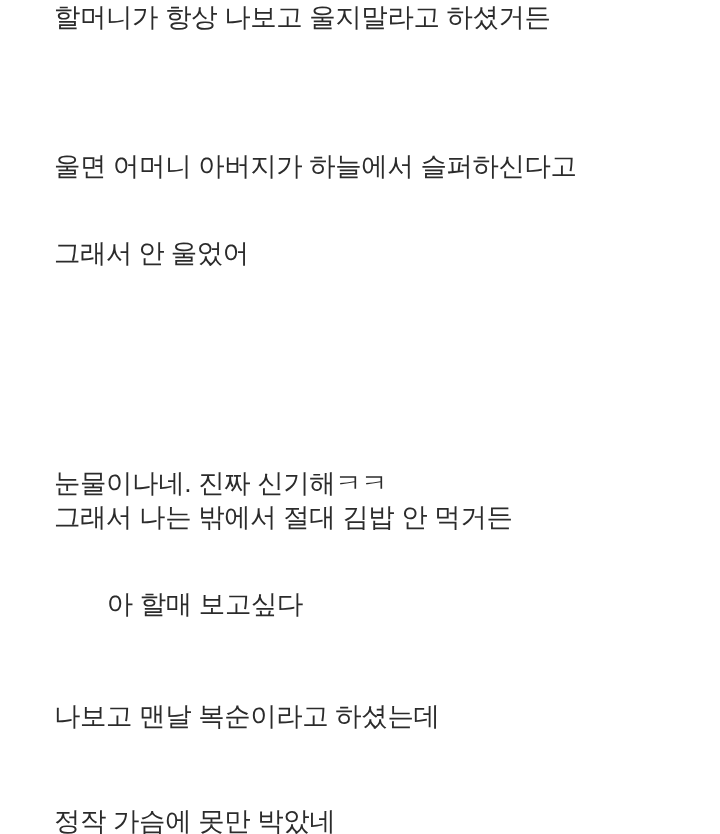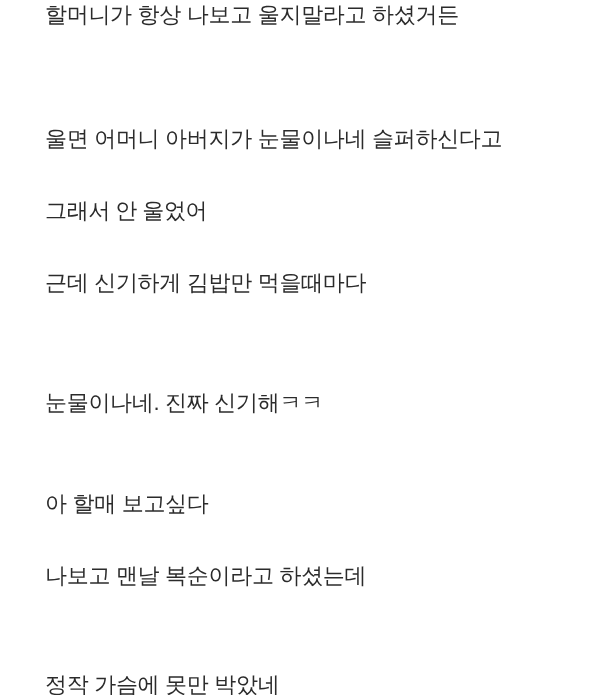--- a/index.html
+++ b/index.html
@@ -29,29 +29,29 @@
     letter-spacing: -0.3px;
     color: #2b2b2b;
     white-space: nowrap;
   }
   .line-0 { top: 2px;   }
   .line-1 { top: 126px; }
   .line-2 { top: 198px; font-family: Liberation Serif, serif; }
   .line-3 { top: 270px; }
   .line-4 { top: 342px; margin-top: 48px; }
   .line-5 { top: 418px; }
-  .line-6 { top: 491px; }
-  .line-7 { top: 563px; }
+  .line-6 { top: 491px; margin-left: 44px; }
+  .line-7 { top: 584px; }
   .line-8 { top: 672px; }
 </style>
 </head>
 <body>
 
 <div class="page" style="background: rgb(255, 255, 255); color: rgb(43, 43, 43);">
   <p class="text-line line-0">할머니가 항상 나보고 울지말라고 하셨거든</p>
-  <p class="text-line line-1">울면 어머니 아버지가 눈물이나네 슬퍼하신다고</p>
+  <p class="text-line line-1">울면 어머니 아버지가 하늘에서 슬퍼하신다고</p>
   <p class="text-line line-2">그래서 안 울었어</p>
-  <p class="text-line line-3">근데 신기하게 김밥만 먹을때마다</p>
   <p class="text-line line-4">눈물이나네. 진짜 신기해ㅋㅋ</p>
+  <p class="text-line line-5">그래서 나는 밖에서 절대 김밥 안 먹거든</p>
   <p class="text-line line-6">아 할매 보고싶다</p>
   <p class="text-line line-7">나보고 맨날 복순이라고 하셨는데</p>
   <p class="text-line line-8">정작 가슴에 못만 박았네</p>
 </div>
 
 </body></html>

